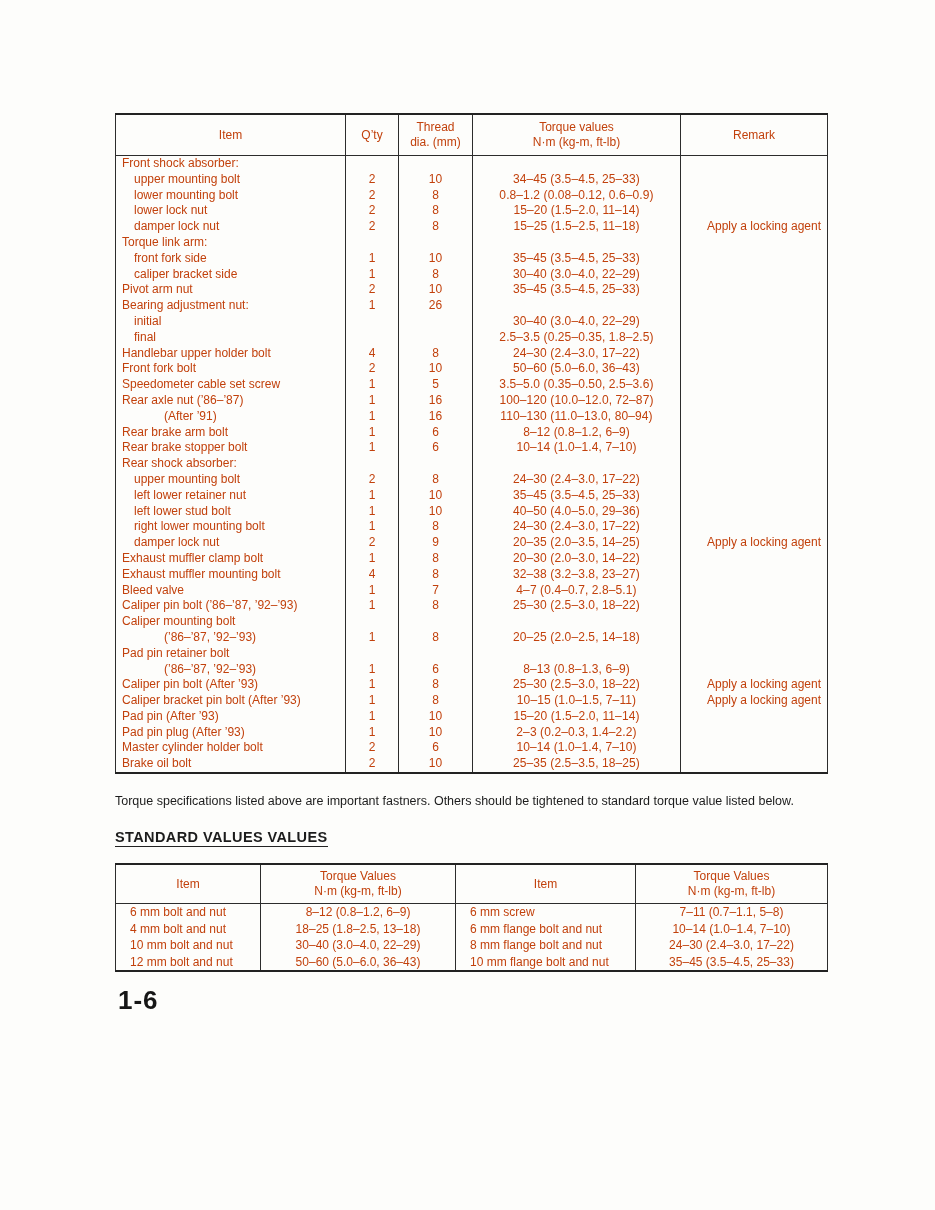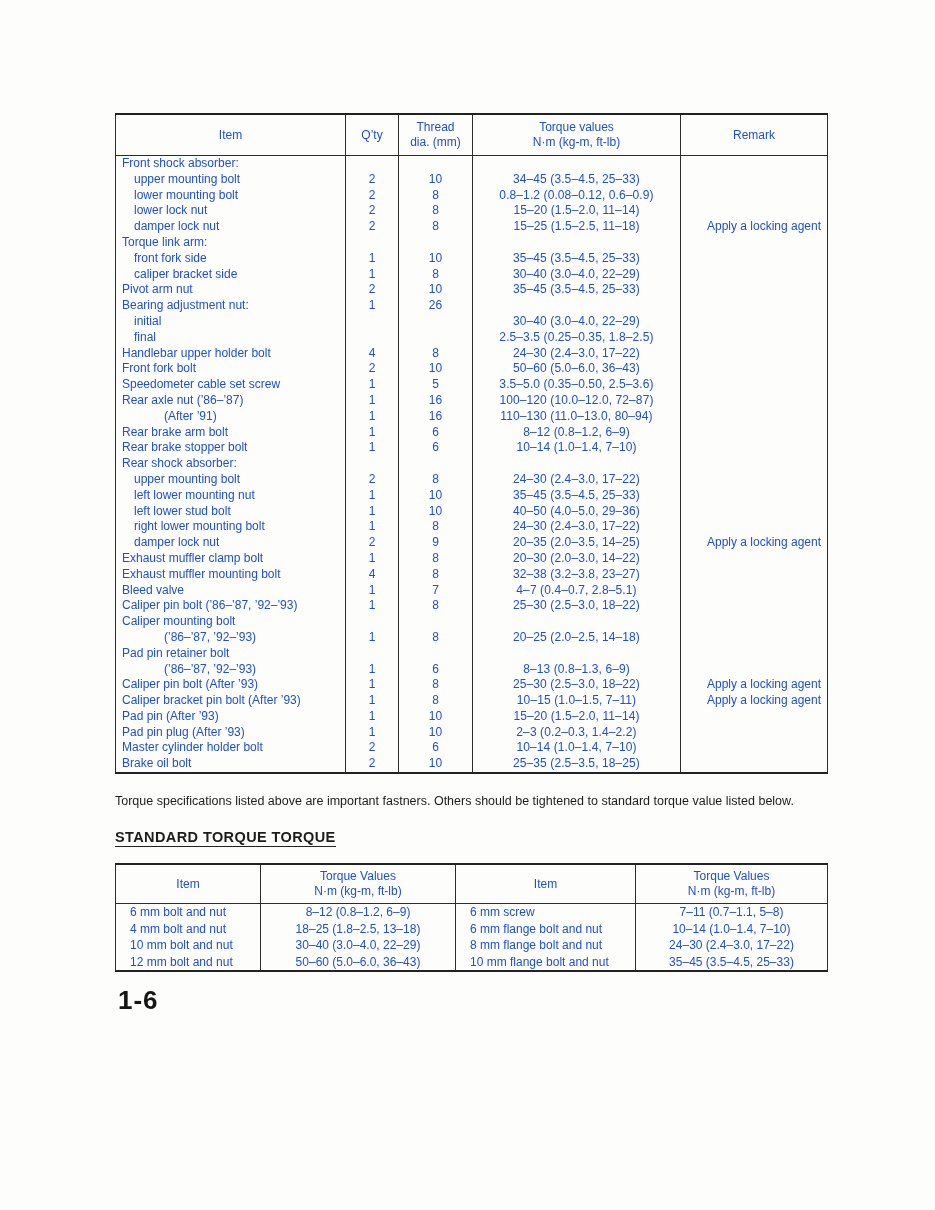--- a/index.html
+++ b/index.html
@@ -21,21 +21,21 @@
     position: absolute;
     top: 113px;
     left: 115px;
     width: 714px;
   }
   table {
     border-collapse: collapse;
     table-layout: fixed;
     width: 712px;
     font-size: 12px;
-    color: #1d4ed8;
+    color: #c2410c;
   }
   .t-main { border-top: 2px solid #222; border-bottom: 2px solid #222; }
   .t-main th, .t-main td {
     border-left: 1px solid #2c2c2c;
     border-right: 1px solid #2c2c2c;
     padding: 0 4px;
     vertical-align: middle;
   }
   .t-main thead th {
     border-bottom: 1px solid #2c2c2c;
@@ -275,21 +275,21 @@
             <td class="c-rmk"></td>
           </tr>
           <tr>
             <td class="c-item ind1">upper mounting bolt</td>
             <td class="c-qty">2</td>
             <td class="c-thr">8</td>
             <td class="c-tq">24–30 (2.4–3.0, 17–22)</td>
             <td class="c-rmk"></td>
           </tr>
           <tr>
-            <td class="c-item ind1">left lower mounting nut</td>
+            <td class="c-item ind1">left lower retainer nut</td>
             <td class="c-qty">1</td>
             <td class="c-thr">10</td>
             <td class="c-tq">35–45 (3.5–4.5, 25–33)</td>
             <td class="c-rmk"></td>
           </tr>
           <tr>
             <td class="c-item ind1">left lower stud bolt</td>
             <td class="c-qty">1</td>
             <td class="c-thr">10</td>
             <td class="c-tq">40–50 (4.0–5.0, 29–36)</td>
@@ -406,21 +406,21 @@
             <td class="c-thr">10</td>
             <td class="c-tq">25–35 (2.5–3.5, 18–25)</td>
             <td class="c-rmk"></td>
           </tr>
         </tbody>
     </table>
 
     <div class="note">Torque specifications listed above are important fastners. Others should be tightened to standard torque value listed below.</div>
 
     <div>
-      <span class="std-title">STANDARD TORQUE TORQUE</span>
+      <span class="std-title">STANDARD VALUES VALUES</span>
     </div>
 
     <table class="t-std">
       <colgroup>
         <col class="s-col-item-l">
           <col class="s-col-tq-l">
           <col class="s-col-item-r">
           <col class="s-col-tq-r">
       </colgroup>
       <thead>

